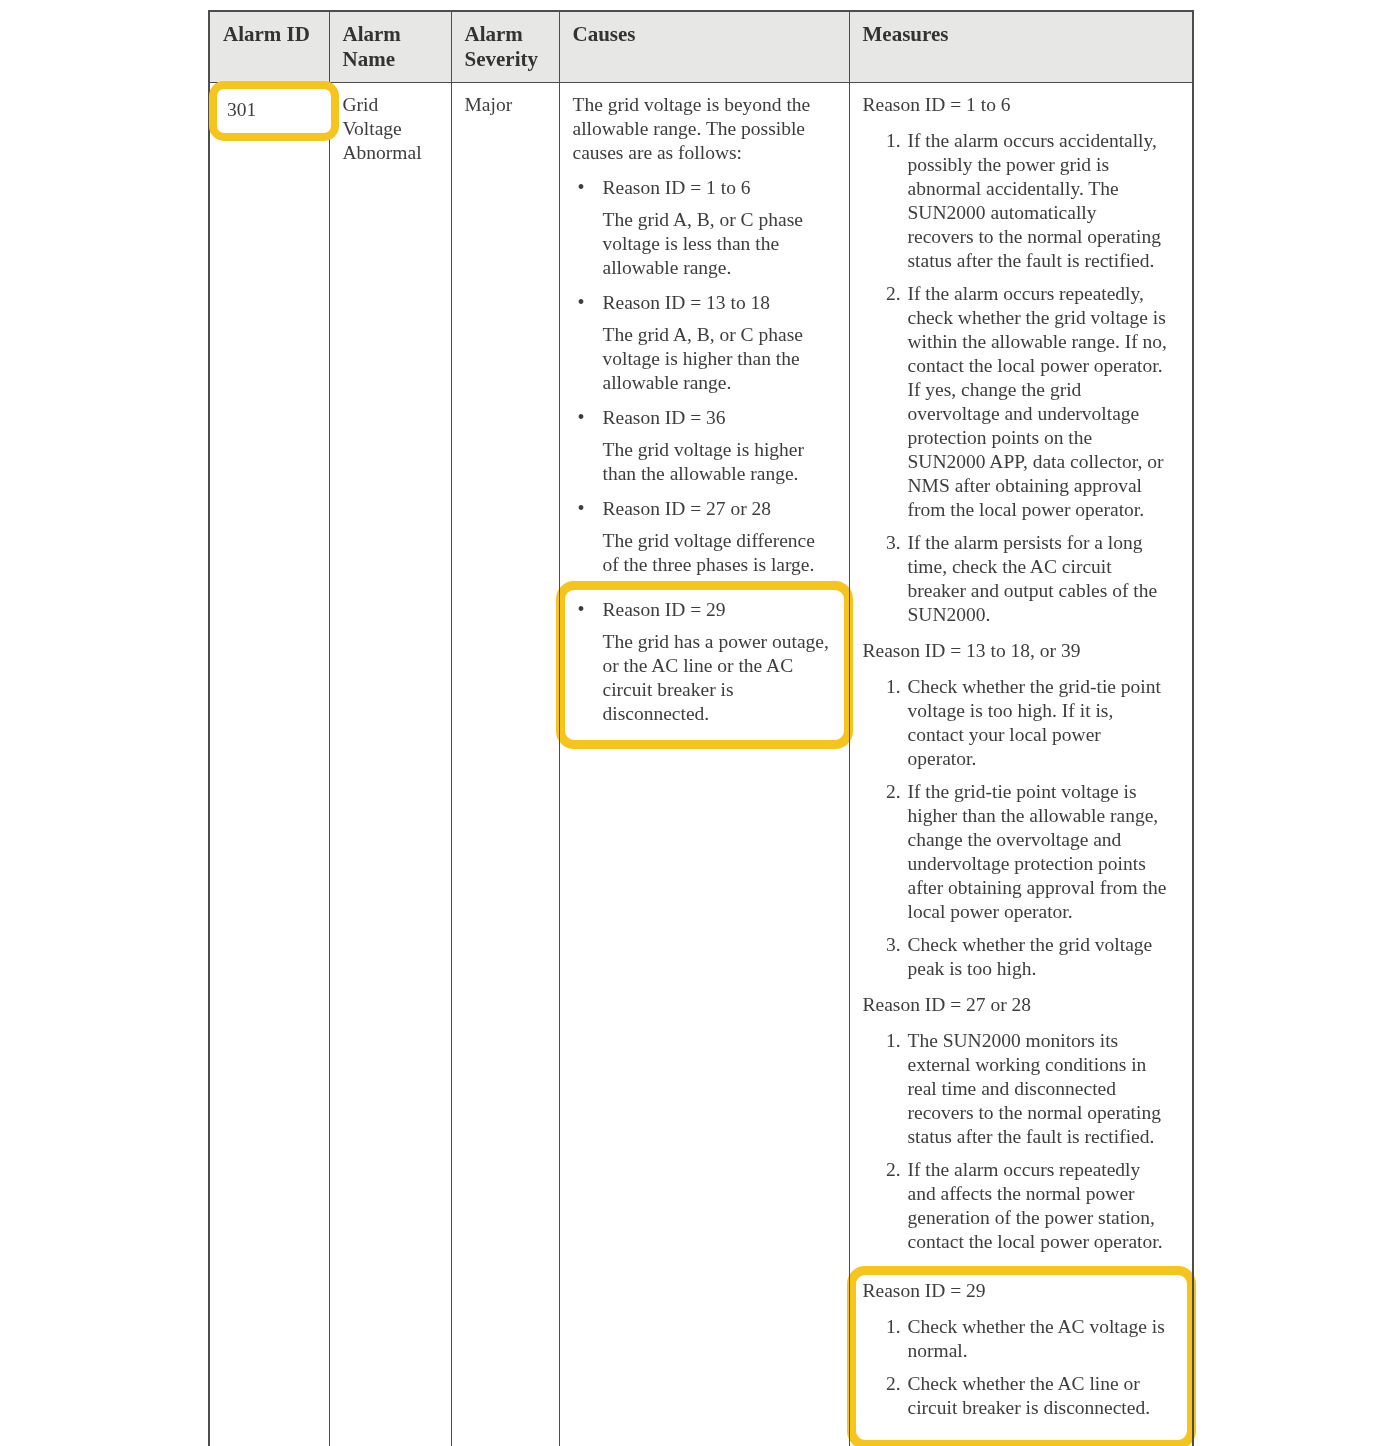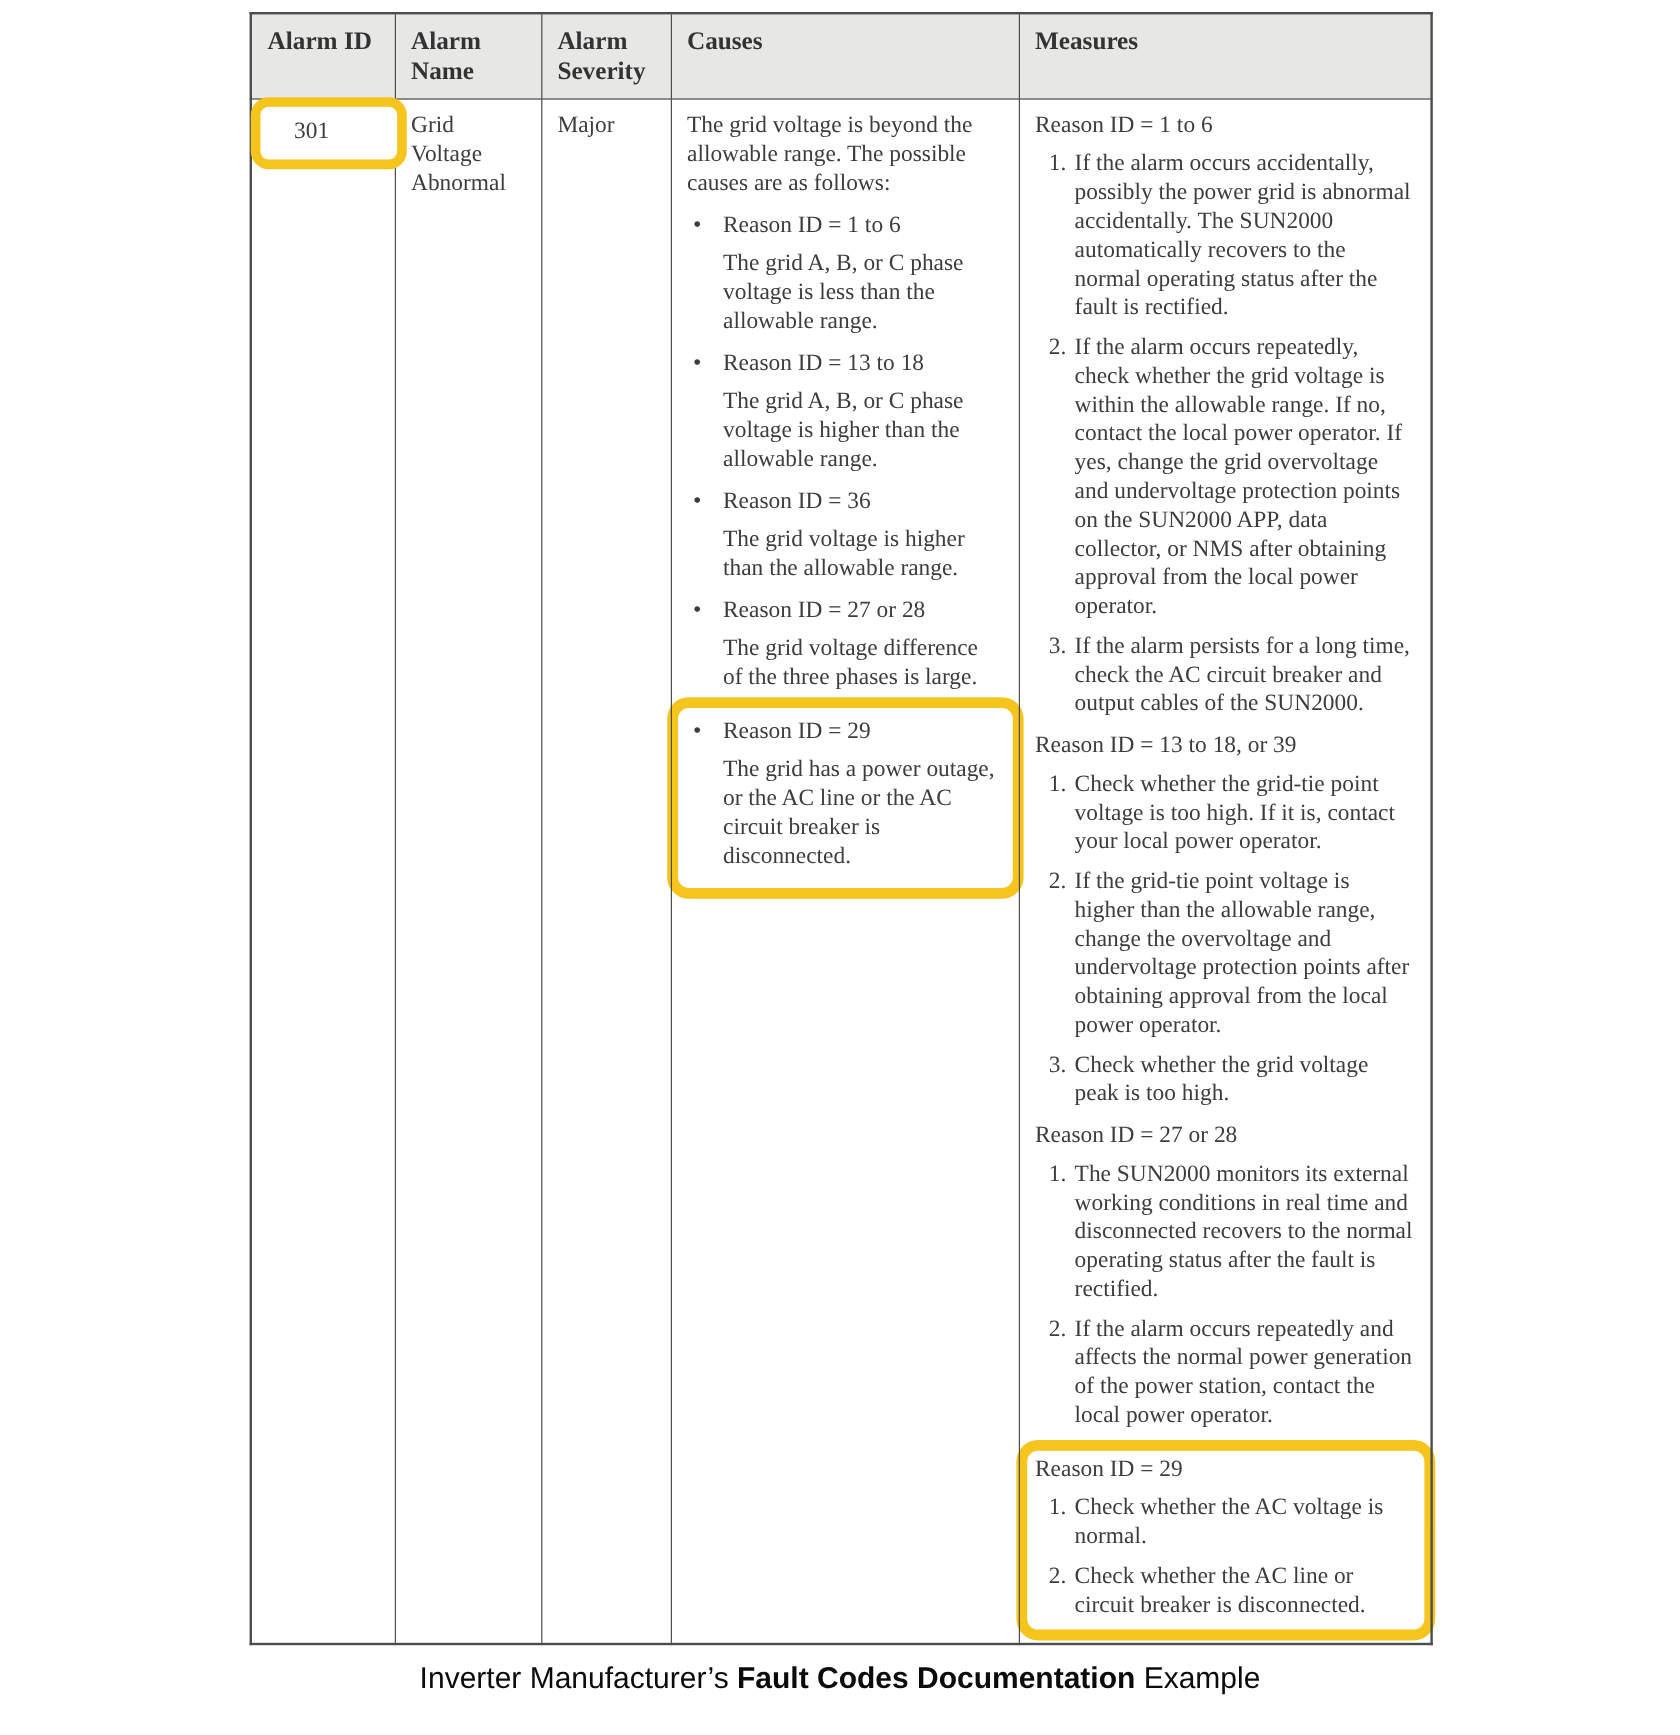--- a/index.html
+++ b/index.html
@@ -49,31 +49,31 @@
   .bullet{position:relative;padding-left:30px;margin-top:11px;}
   .bullet::before{
     content:"\2022";
     position:absolute;left:5px;top:-1px;
     font-size:20px;color:#3d3d3d;
   }
   .cause-desc{margin-top:8px;}
   
   .m-heading{margin:11px 0 8px 0;}
   .m-section:first-child .m-heading{margin-top:0;}
-  ol.steps{margin:0;padding-left:31px;}
+  ol.steps{margin:12px;padding-left:31px;}
   ol.steps li{margin-bottom:9px;padding-left:2px;}
   ol.steps li:last-child{margin-bottom:0;}
   
   .hl-id{
     display:inline-block;
     border:8px solid var(--hl);
     border-radius:15px;
     background:#fff;
     min-width:130px;
-    padding:9px 12px 11px 28px;
+    padding:9px 12px 11px 10px;
     margin:-12px 0 0 -14px;
   }
   .hl-causes{
     border:9px solid var(--hl);
     border-radius:18px;
     background:#fff;
     margin:4px -17px 0 -17px;
     padding:8px 8px 14px 8px;
   }
   .hl-causes .bullet{margin-top:0;}

